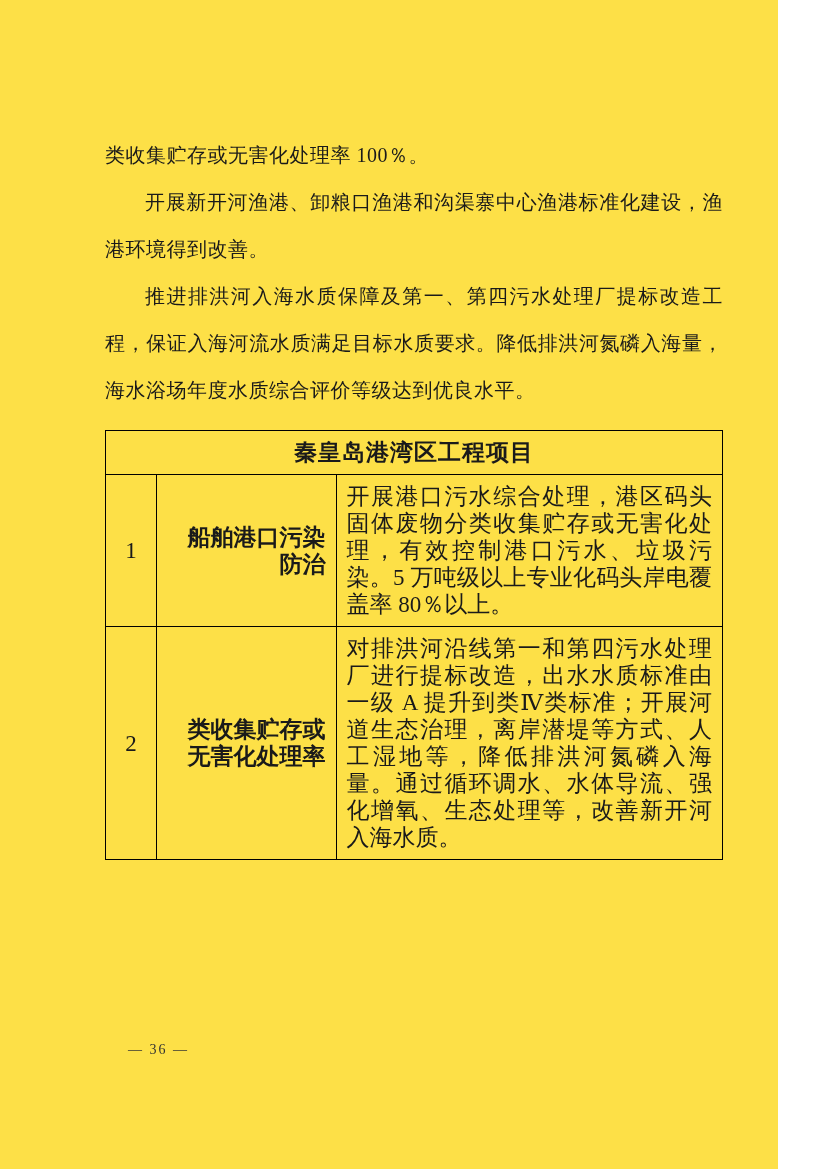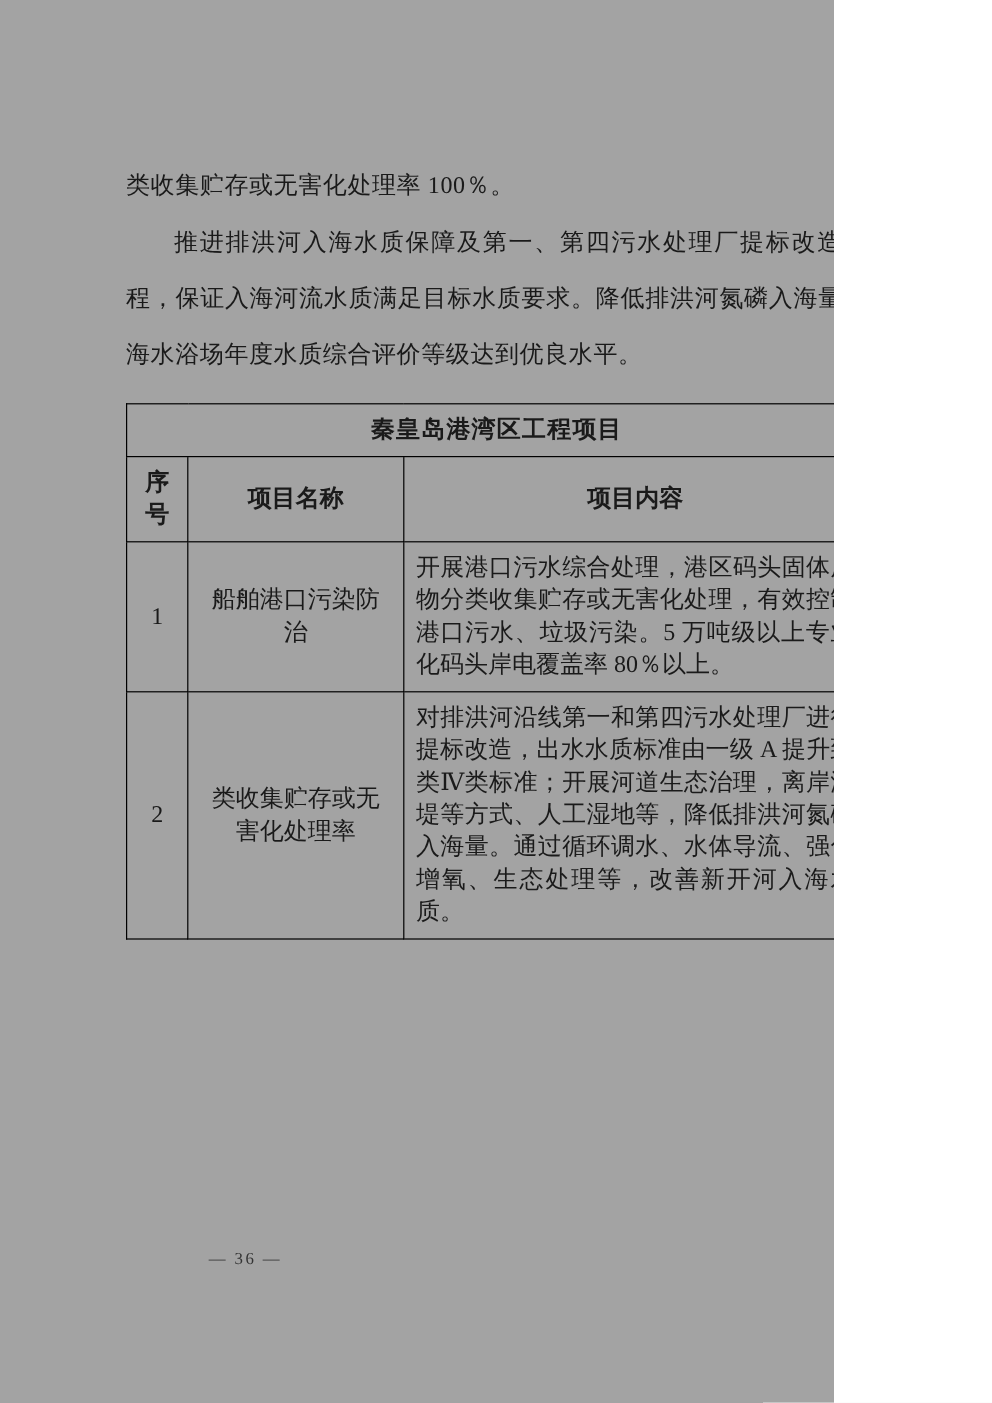--- a/index.html
+++ b/index.html
@@ -2,23 +2,23 @@
 <html><head>
 <meta charset="utf-8">
 <style>
   html, body {
     margin: 0;
     padding: 0;
     background: #ffffff;
   }
   .page {
     position: relative;
-    width: 695px;
+    width: 778px;
     height: 1169px;
-    background: #a3a3a3;
+    background: #fde047;
     font-family: "Liberation Serif", "DejaVu Serif", serif;
     color: #1a1a1a;
     overflow: hidden;
   }
   .content {
     position: absolute;
     left: 105px;
     top: 132px;
     width: 618px;
   }
@@ -34,21 +34,21 @@
     text-indent: 2em;
   }
   table.project-table {
     border-collapse: collapse;
     width: 618px;
     margin-top: 16px;
     table-layout: fixed;
   }
   table.project-table td {
     border: 1.5px solid #000000;
-    font-size: 20px;
+    font-size: 23px;
     vertical-align: middle;
     padding: 8px 10px;
     line-height: 27px;
   }
   .col-no    { width: 48px; }
   .col-name  { width: 168px; }
   .col-cont  { width: 362px; }
   td.tbl-title {
     font-weight: bold;
     text-align: center;
@@ -59,60 +59,56 @@
   td.tbl-header {
     font-weight: bold;
     text-align: center;
     font-size: 17px;
     padding: 6px 6px;
   }
   td.cell-no {
     text-align: center;
   }
   td.cell-name {
-    text-align: center;
+    text-align: right;
     padding: 8px 18px;
+    font-weight: bold;
   }
   td.cell-content {
     text-align: justify;
   }
   .footer {
     position: absolute;
     left: 128px;
     top: 1042px;
     font-size: 14px;
     letter-spacing: 2px;
     color: #333333;
     font-family: "Liberation Serif", "DejaVu Serif", serif;
-    margin-left: 46px;
   }
 </style>
 </head>
 <body>
 
 <div class="page">
 
   <div class="content">
     <p>类收集贮存或无害化处理率 100％。</p>
+    <p class="indent">开展新开河渔港、卸粮口渔港和沟渠寨中心渔港标准化建设，渔港环境得到改善。</p>
     <p class="indent">推进排洪河入海水质保障及第一、第四污水处理厂提标改造工程，保证入海河流水质满足目标水质要求。降低排洪河氮磷入海量，海水浴场年度水质综合评价等级达到优良水平。</p>
 
     <table class="project-table">
       <colgroup>
         <col class="col-no">
         <col class="col-name">
         <col class="col-cont">
       </colgroup>
       <tbody>
         <tr>
           <td class="tbl-title" colspan="3">秦皇岛港湾区工程项目</td>
-        </tr>
-        <tr>
-          <td class="tbl-header">序号</td>
-          <td class="tbl-header">项目名称</td>
-          <td class="tbl-header">项目内容</td>
         </tr>
         <tr>
           <td class="cell-no">1</td>
           <td class="cell-name">船舶港口污染防治</td>
           <td class="cell-content">开展港口污水综合处理，港区码头固体废物分类收集贮存或无害化处理，有效控制港口污水、垃圾污染。5 万吨级以上专业化码头岸电覆盖率 80％以上。</td>
         </tr>
         <tr>
           <td class="cell-no">2</td>
           <td class="cell-name">类收集贮存或无害化处理率</td>
           <td class="cell-content">对排洪河沿线第一和第四污水处理厂进行提标改造，出水水质标准由一级 A 提升到类Ⅳ类标准；开展河道生态治理，离岸潜堤等方式、人工湿地等，降低排洪河氮磷入海量。通过循环调水、水体导流、强化增氧、生态处理等，改善新开河入海水质。</td>

